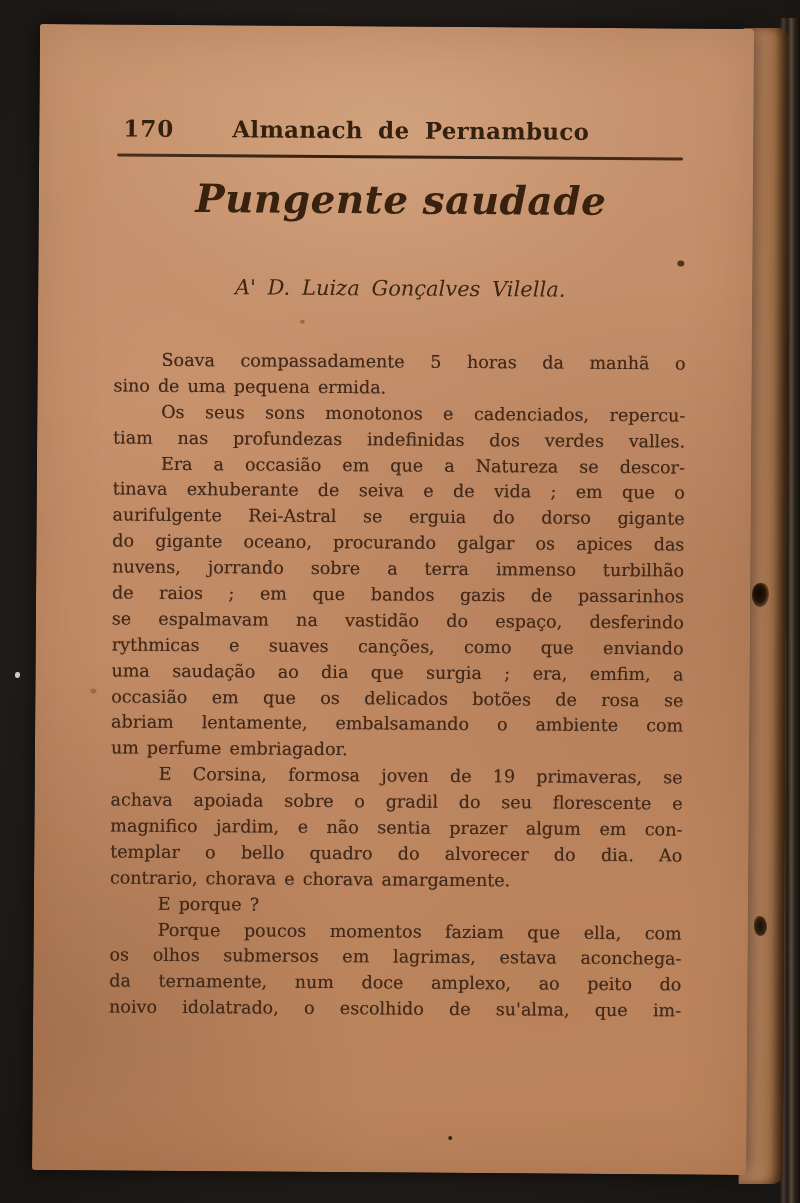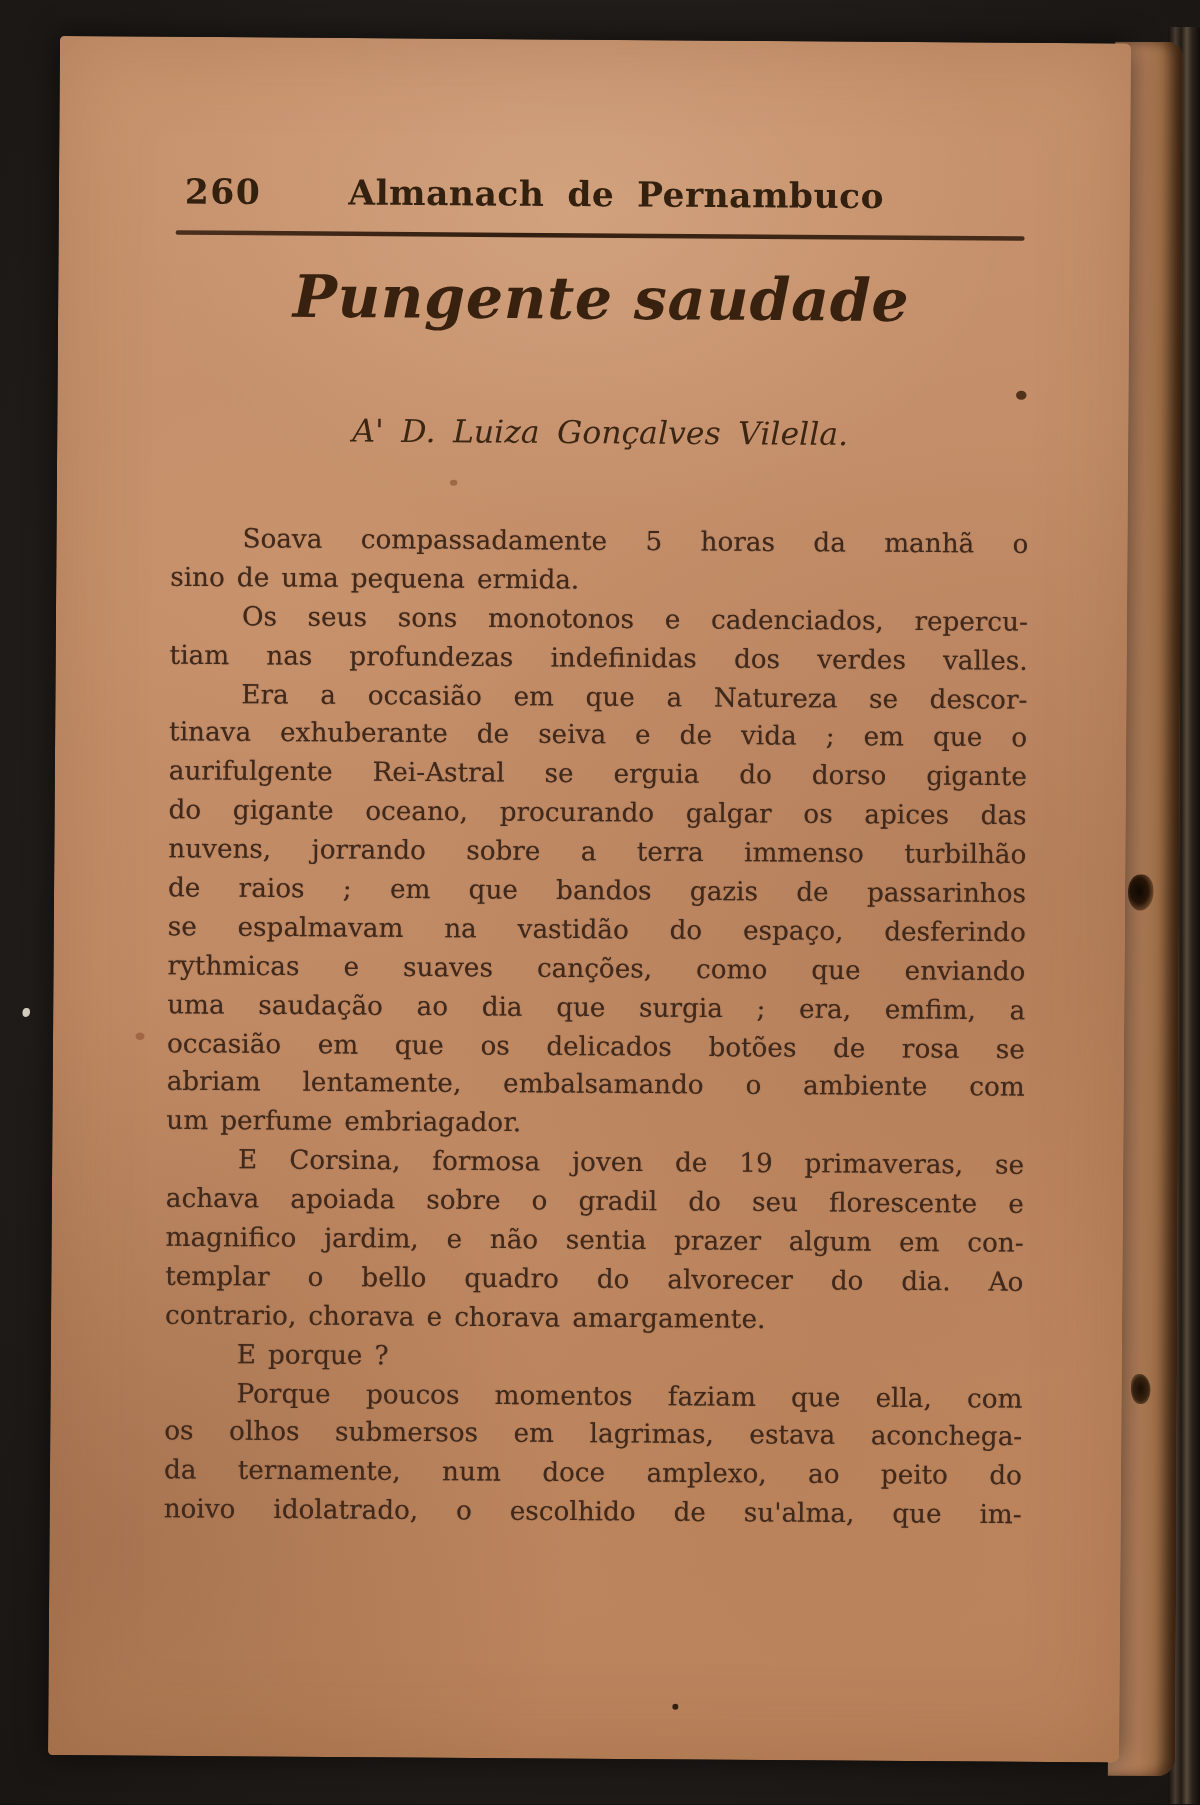--- a/index.html
+++ b/index.html
@@ -92,21 +92,21 @@
 
 <div class="scene">
 
   <div class="edge-pages"></div>
   <div class="page-curl"></div>
   <div class="wormhole"></div>
   <div class="curl-notch"></div>
   <div class="speck-white" style="left:15px;top:672px;"></div>
 
   <div class="page">
-    <span class="pagenum">260</span>
+    <span class="pagenum">170</span>
     <span class="booktitle">Almanach de Pernambuco</span>
     <div class="rule"></div>
 
     <h1 class="title">Pungente saudade</h1>
     <div class="dedication">A' D. Luiza Gonçalves Vilella.</div>
 
     <div class="body">
         <div class="paragraph">
           <div class="text-line first">Soava compassadamente 5 horas da manhã o</div>
           <div class="text-line last">sino de uma pequena ermida.</div>

